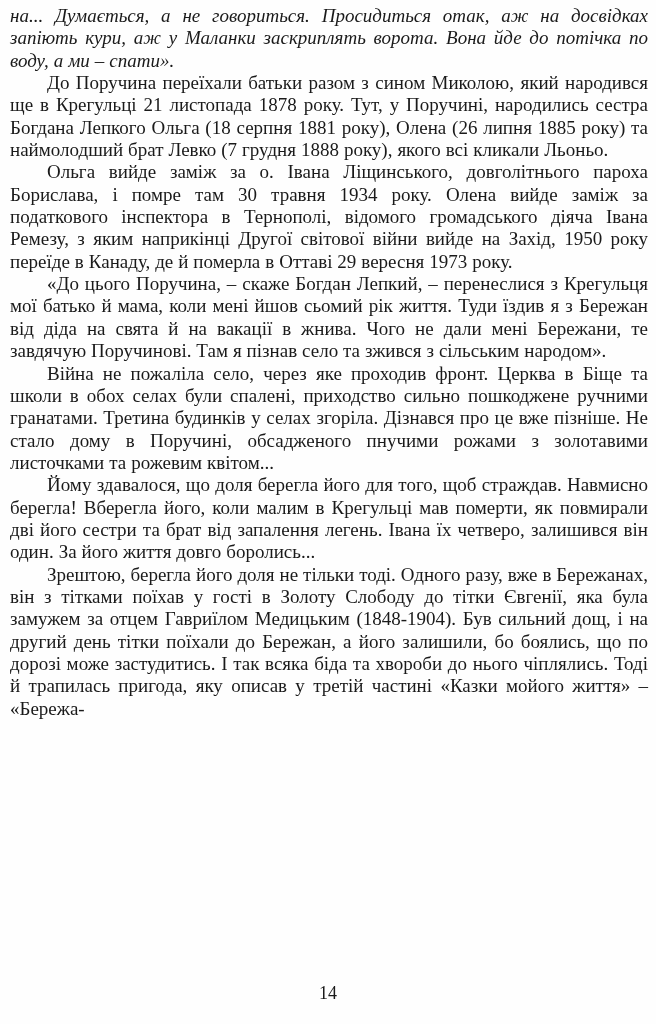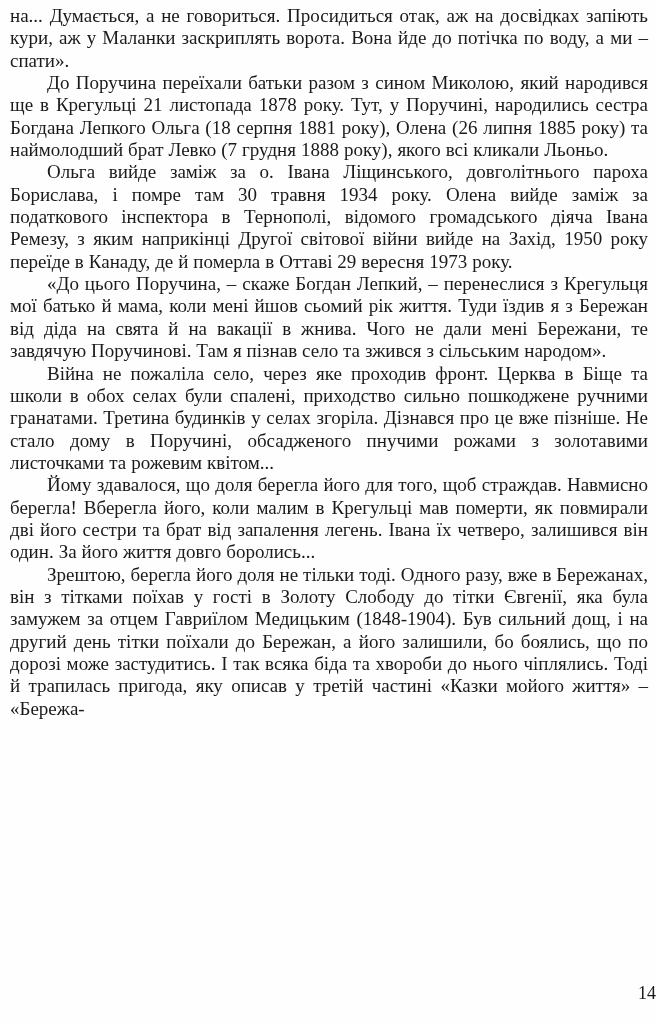--- a/index.html
+++ b/index.html
@@ -29,27 +29,28 @@
     text-justify: inter-word;
     word-spacing: 0.2px;
   }
   .text-block p {
     margin: 0;
     padding: 0;
     text-indent: 37px;
   }
   .text-block p.no-indent {
     text-indent: 0;
+    font-style: italic;
   }
   .page-number {
     position: absolute;
     left: 0;
     right: 0;
     bottom: 20px;
-    text-align: right;
+    text-align: center;
     font-size: 18px;
     color: #1a1a1a;
   }
 </style>
 </head>
 <body>
 
 <div class="book-page">
   <div class="text-block">
     <p class="no-indent">на... Думається, а не говориться. Просидиться отак, аж на досвідках запіють кури, аж у Маланки заскриплять ворота. Вона йде до потічка по воду, а ми – спати».</p>

